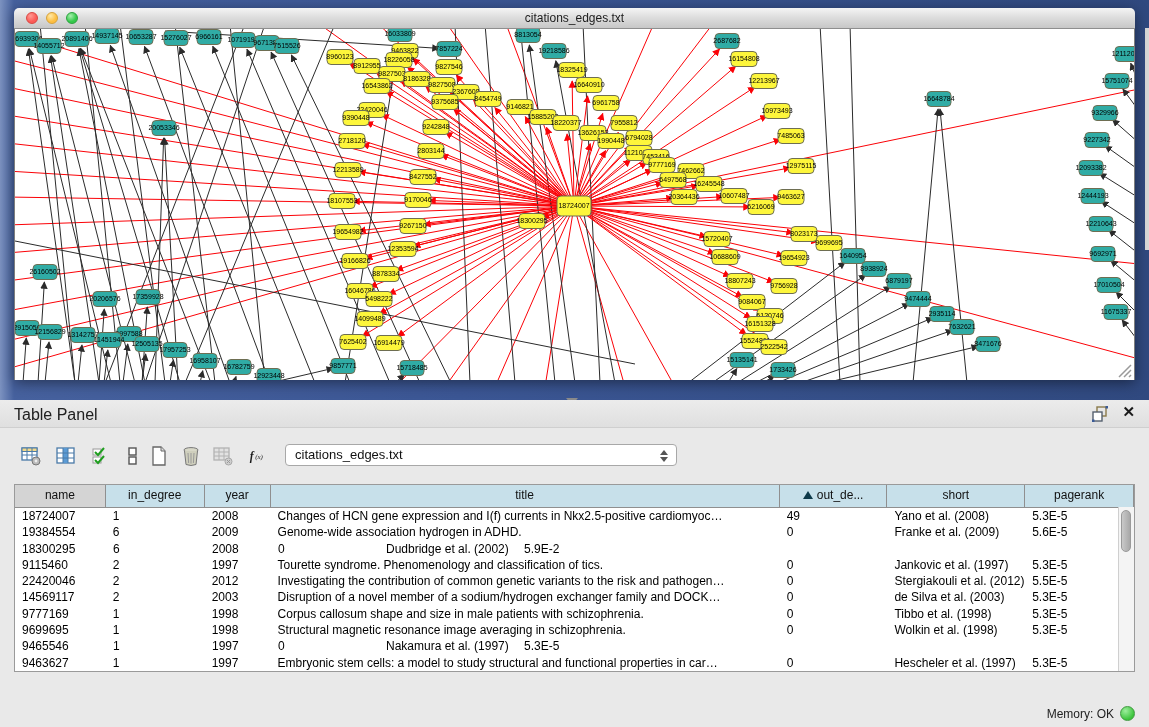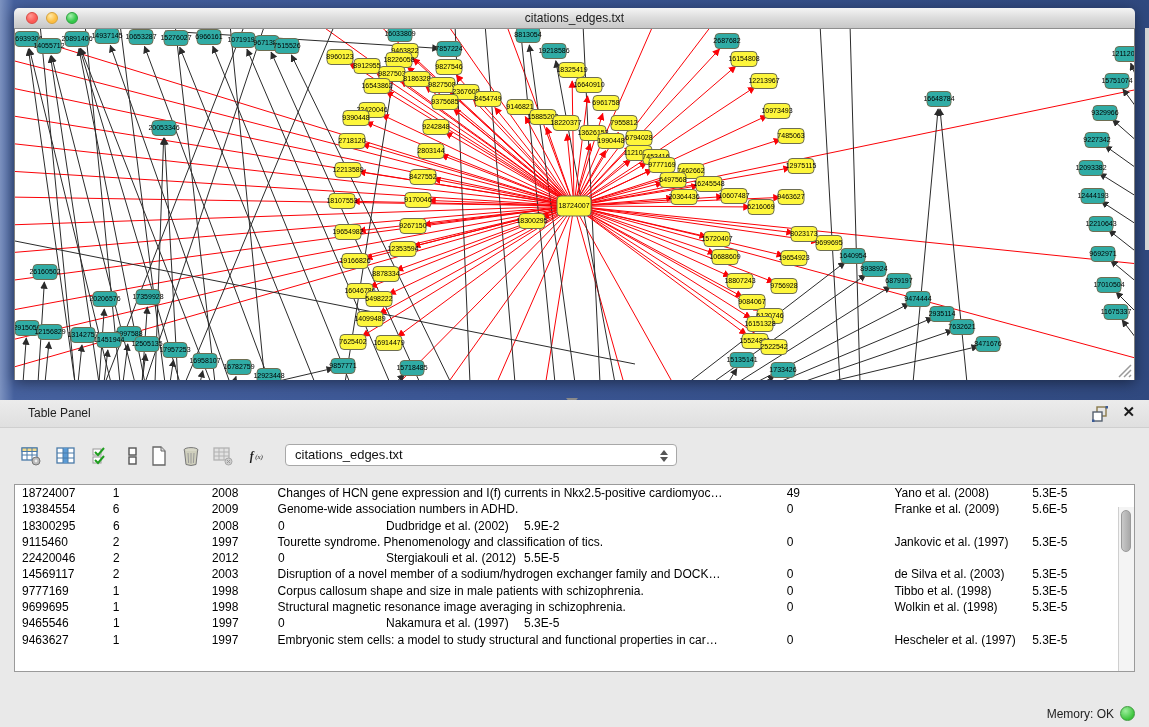--- a/index.html
+++ b/index.html
@@ -25,21 +25,21 @@
   .net-canvas{position:relative;width:1119px;height:351px;background:#fff;border-left:1px solid #7e7e7e;border-right:1px solid #7e7e7e;overflow:hidden;}
   .net-canvas svg{display:block;}
   .grip{position:absolute;right:2px;bottom:2px;}
 
   
   .table-panel{position:absolute;left:0;top:400px;width:1149px;height:327px;background:#e9e9e9;}
   .split-grip{position:absolute;left:566px;top:-2px;width:0;height:0;
     border-left:6px solid transparent;border-right:6px solid transparent;border-top:7px solid #8a8a8a;}
   .panel-header{height:27px;background:linear-gradient(180deg,#ececec,#dfdfdf);
     border-bottom:1px solid #cfcfcf;position:relative;}
-  .panel-title{position:absolute;left:28px;top:6px;font-size:12px;color:#202020;}
+  .panel-title{position:absolute;left:14px;top:6px;font-size:16px;color:#202020;}
   .float-btn{position:absolute;right:40px;top:6px;width:17px;height:16px;cursor:default;}
   .close-btn{position:absolute;right:14px;top:3px;font-size:15px;font-weight:bold;color:#1a1a1a;cursor:default;}
 
   .toolbar{position:absolute;left:0;top:40px;height:34px;width:100%;}
   .tool-btn{position:absolute;top:2px;width:26px;height:28px;display:flex;align-items:center;justify-content:center;}
   .combo{position:absolute;left:285px;top:4px;width:392px;height:22px;background:#fff;
     border:1px solid #a8a8a8;border-radius:4px;box-sizing:border-box;font-size:13px;color:#111;
     line-height:20px;padding-left:9px;}
   .combo .stepper{position:absolute;right:7px;top:3px;width:10px;height:16px;}
   .stepper i{display:block;width:0;height:0;margin:2px auto;border-left:4px solid transparent;border-right:4px solid transparent;}
@@ -612,35 +612,44 @@
     <div class="combo">
       <span>citations_edges.txt</span>
       <span class="stepper">
           <i class="up"></i>
           <i class="dn"></i>
         </span>
     </div>
   </div>
 
   <div class="dtable">
+    <div class="thead" id="thead">
+        <div class="th first" style="width: 91px;">name</div>
+        <div class="th" style="width: 99px;">in_degree</div>
+        <div class="th" style="width: 66px;">year</div>
+        <div class="th" style="width: 510px;">title</div>
+        <div class="th" style="width: 108px;"><span class="sortmark"></span>out_de...</div>
+        <div class="th" style="width: 138px;">short</div>
+        <div class="th" style="width: 109px;">pagerank</div>
+      </div>
     <div id="tbody">
         <div class="trow">
           <div class="td" style="width: 91px;">18724007</div>
           <div class="td" style="width: 99px;">1</div>
           <div class="td" style="width: 66px;">2008</div>
           <div class="td" style="width: 510px;">Changes of HCN gene expression and I(f) currents in Nkx2.5-positive cardiomyoc…</div>
           <div class="td" style="width: 108px;">49</div>
           <div class="td" style="width: 138px;">Yano et al. (2008)</div>
           <div class="td" style="width: 109px;">5.3E-5</div>
         </div>
         <div class="trow">
           <div class="td" style="width: 91px;">19384554</div>
           <div class="td" style="width: 99px;">6</div>
           <div class="td" style="width: 66px;">2009</div>
-          <div class="td" style="width: 510px;">Genome-wide association numbers in ADHD.</div>
+          <div class="td" style="width: 510px;">Genome-wide association hydrogen in ADHD.</div>
           <div class="td" style="width: 108px;">0</div>
           <div class="td" style="width: 138px;">Franke et al. (2009)</div>
           <div class="td" style="width: 109px;">5.6E-5</div>
         </div>
         <div class="trow">
           <div class="td" style="width: 91px;">18300295</div>
           <div class="td" style="width: 99px;">6</div>
           <div class="td" style="width: 66px;">2008</div>
           <div class="td" style="width: 108px;">0</div>
           <div class="td" style="width: 138px;">Dudbridge et al. (2002)</div>
@@ -652,20 +661,21 @@
           <div class="td" style="width: 66px;">1997</div>
           <div class="td" style="width: 510px;">Tourette syndrome. Phenomenology and classification of tics.</div>
           <div class="td" style="width: 108px;">0</div>
           <div class="td" style="width: 138px;">Jankovic et al. (1997)</div>
           <div class="td" style="width: 109px;">5.3E-5</div>
         </div>
         <div class="trow">
           <div class="td" style="width: 91px;">22420046</div>
           <div class="td" style="width: 99px;">2</div>
           <div class="td" style="width: 66px;">2012</div>
+          <div class="td" style="width: 510px;">Investigating the contribution of common genetic variants to the risk and pathogen…</div>
           <div class="td" style="width: 108px;">0</div>
           <div class="td" style="width: 138px;">Stergiakouli et al. (2012)</div>
           <div class="td" style="width: 109px;">5.5E-5</div>
         </div>
         <div class="trow">
           <div class="td" style="width: 91px;">14569117</div>
           <div class="td" style="width: 99px;">2</div>
           <div class="td" style="width: 66px;">2003</div>
           <div class="td" style="width: 510px;">Disruption of a novel member of a sodium/hydrogen exchanger family and DOCK…</div>
           <div class="td" style="width: 108px;">0</div>

